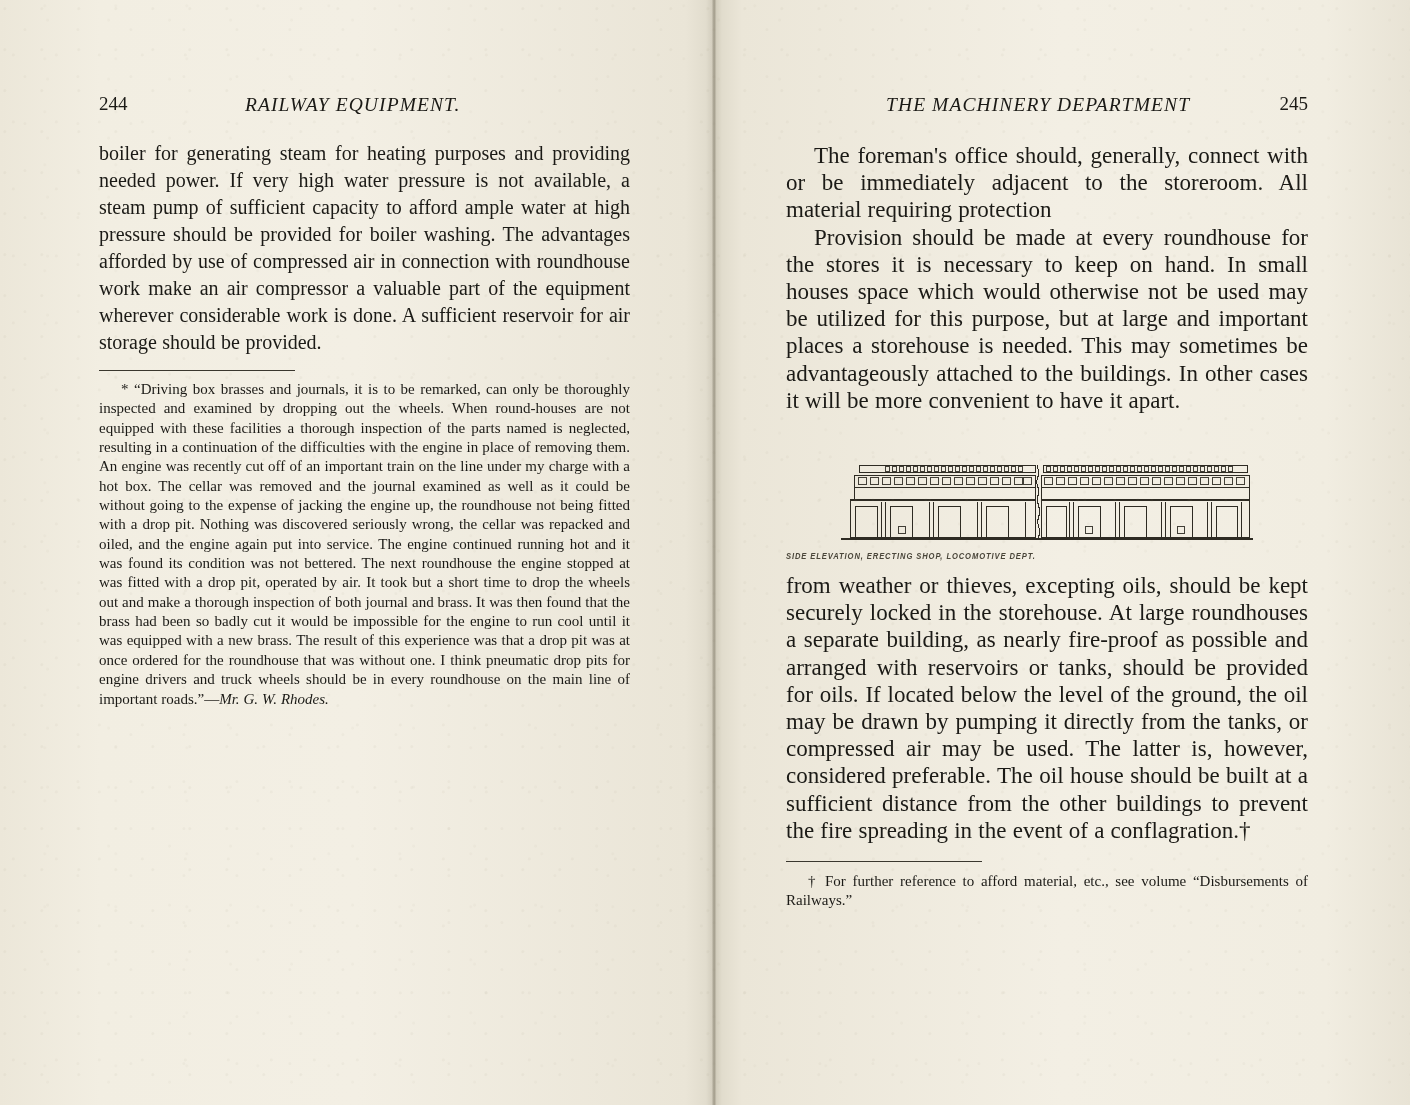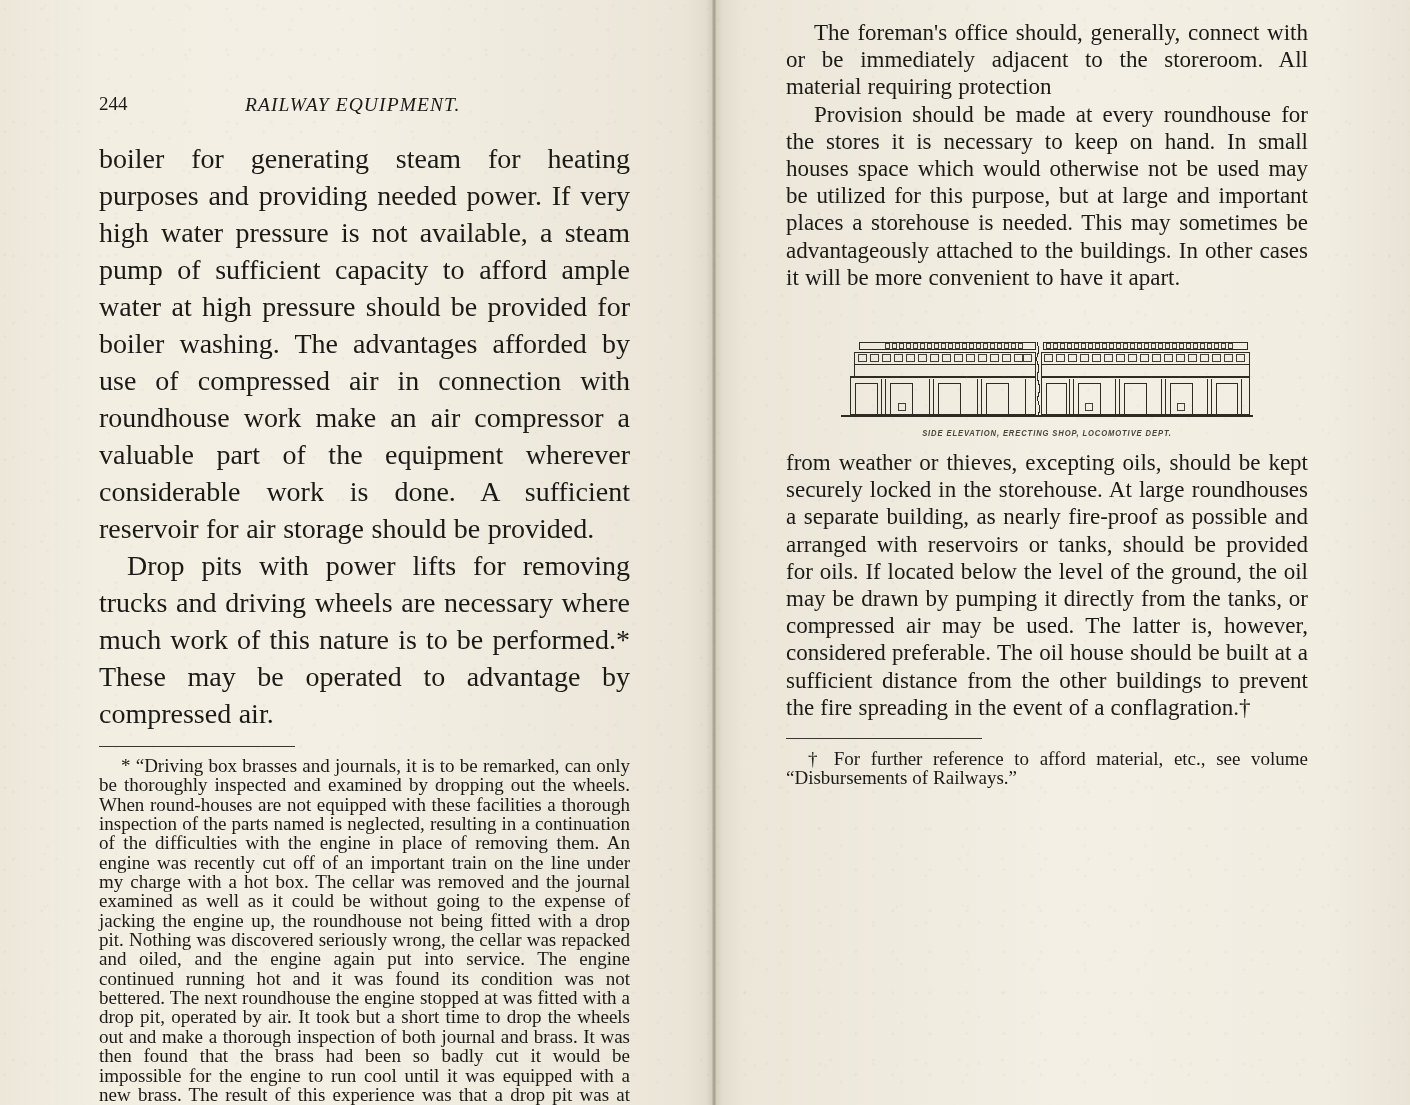--- a/index.html
+++ b/index.html
@@ -89,57 +89,57 @@
     top: 1px;
   }
   
   .col-left .runhead .folio  { left: 0px; }
   .col-left .runhead .rh-title { left: 146px; font-style: italic; }
   
   .col-right .runhead .rh-title { left: 100px; }
   .col-right .runhead .folio  { right: 0px; }
 
   .body-para {
-    font-size: 28px;
-    line-height: 37px;
+    font-size: 20px;
+    line-height: 27px;
     text-align: justify;
     text-align-last: left;
     margin: 0;
     text-indent: 28px;
     word-spacing: .5px;
   }
   .body-para.noindent { text-indent: 0; }
   .col-left .body-block  { margin-top: 17px; }
   .col-right .body-block { margin-top: 19px; }
   .col-right .body-para  { font-size: 23.0px; line-height: 27.2px; }
 
   .fn-rule {
     width: 196px;
     height: 0;
     border-top: 1.4px solid #3a372e;
     margin: 14px 0 9px 0;
   }
   .col-right .fn-rule { margin: 17px 0 10px 0; }
 
   .footnote {
-    font-size: 19px;
+    font-size: 15.0px;
     line-height: 19.35px;
     text-align: justify;
     text-align-last: left;
     margin: 0;
     text-indent: 22px;
     word-spacing: .2px;
   }
   .footnote .sig { font-style: italic; }
 
   
   .figure {
     margin-top: 42px;
     width: 100%;
-    text-align: center;
+    text-align: left;
   }
   .figure svg { display: block; margin: 0 auto; }
   .fig-caption {
     margin-top: 3px;
     font-size: 7.6px;
     font-style: italic;
     letter-spacing: .9px;
     color: #4a463a;
     font-family: "Liberation Sans", sans-serif;
     font-weight: 700;
@@ -156,30 +156,33 @@
 
   <div class="col col-left">
 
     <div class="runhead">
       <span class="folio">244</span>
       <span class="rh-title">RAILWAY EQUIPMENT.</span>
     </div>
 
     <div class="body-block">
       <p class="body-para noindent">boiler for generating steam for heating purposes and providing needed power. If very high water pressure is not available, a steam pump of sufficient capacity to afford ample water at high pressure should be provided for boiler washing. The advantages afforded by use of compressed air in connection with roundhouse work make an air compressor a valuable part of the equipment wherever considerable work is done. A sufficient reservoir for air storage should be provided.</p>
-      <p class="body-para">Drop pits with power lifts for removing trucks and driving wheels are necessary where much work of this nature is to be performed.* These may be operated to advantage by compressed air.</p>
     </div>
 
     <div class="fn-rule"></div>
 
     <p class="footnote"><span>* “Driving box brasses and journals, it is to be remarked, can only be thoroughly inspected and examined by dropping out the wheels. When round-houses are not equipped with these facilities a thorough inspection of the parts named is neglected, resulting in a continuation of the difficulties with the engine in place of removing them. An engine was recently cut off of an important train on the line under my charge with a hot box. The cellar was removed and the journal examined as well as it could be without going to the expense of jacking the engine up, the roundhouse not being fitted with a drop pit. Nothing was discovered seriously wrong, the cellar was repacked and oiled, and the engine again put into service. The engine continued running hot and it was found its condition was not bettered. The next roundhouse the engine stopped at was fitted with a drop pit, operated by air. It took but a short time to drop the wheels out and make a thorough inspection of both journal and brass. It was then found that the brass had been so badly cut it would be impossible for the engine to run cool until it was equipped with a new brass. The result of this experience was that a drop pit was at once ordered for the roundhouse that was without one. I think pneumatic drop pits for engine drivers and truck wheels should be in every roundhouse on the main line of important roads.”—</span><span class="sig">Mr. G. W. Rhodes.</span></p>
   </div>
 
   <div class="col col-right">
 
+    <div class="runhead">
+      <span class="rh-title">THE MACHINERY DEPARTMENT</span>
+      <span class="folio">245</span>
+    </div>
 
     <div class="body-block">
       <p class="body-para">The foreman's office should, generally, connect with or be immediately adjacent to the storeroom. All material requiring protection</p>
       <p class="body-para">Provision should be made at every roundhouse for the stores it is necessary to keep on hand. In small houses space which would otherwise not be used may be utilized for this purpose, but at large and important places a storehouse is needed. This may sometimes be advantageously attached to the buildings. In other cases it will be more convenient to have it apart.</p>
     </div>
 
     <div class="figure">
       <svg width="420" height="92" viewBox="0 0 420 92">
         <g fill="none" stroke="#2e2b23" stroke-width="1" shape-rendering="crispEdges">
 

